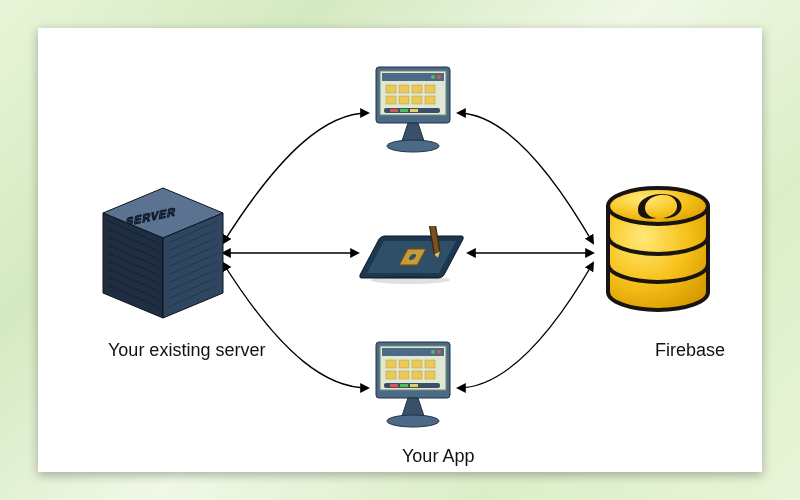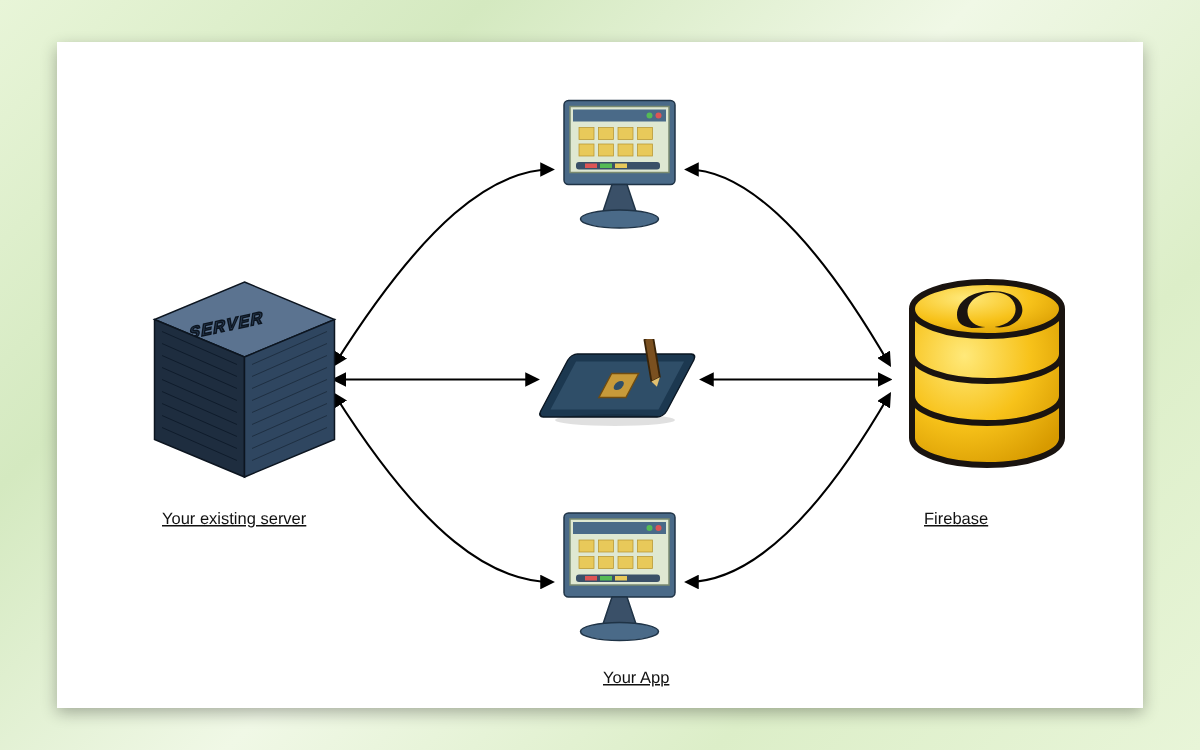--- a/index.html
+++ b/index.html
@@ -7,21 +7,21 @@
     background:linear-gradient(135deg,#e8f5d8 0%,#d4e9c0 25%,#f0f8e6 50%,#dceec8 75%,#e8f5d8 100%);
     display:flex;align-items:center;justify-content:center;
   }
   .frame{
     width:724px;height:444px;background:#ffffff;
     box-shadow:0 3px 10px rgba(0,0,0,0.3);
     position:relative;
   }
   .frame svg{position:absolute;top:0;left:0;}
   .caption{
-    position:absolute;font-size:11px;color:#111;text-align:left;white-space:nowrap;text-decoration:underline;
+    position:absolute;font-size:18px;color:#111;text-align:left;white-space:nowrap;
   }
 </style>
 </head>
 <body>
 
 <div class="frame">
 
   <svg width="724" height="444">
     <defs>
       <marker id="ah" viewBox="0 0 10 10" refX="8" refY="5" markerWidth="7" markerHeight="7" orient="auto-start-reverse">
@@ -160,15 +160,15 @@
       <path d="M15 86 a50 18 0 0 0 100 0" fill="none"></path>
 
       <ellipse cx="65" cy="28" rx="50" ry="18" fill="url(#yg)"></ellipse>
     </g>
 
     <path d="M45 32 C45 14, 78 12, 86 22 C94 32, 82 42, 70 40 C84 38, 88 27, 80 20 C72 13, 52 18, 52 30 C52 36, 58 40, 64 40 C54 42, 45 40, 45 32 Z" fill="#1a1410"></path>
   </svg>
 
   <div class="caption" style="left:70px;top:312px">Your existing server</div>
   <div class="caption" style="left:364px;top:418px">Your App</div>
-  <div class="caption" style="left:578px;top:312px">Firebase</div>
+  <div class="caption" style="left:617px;top:312px">Firebase</div>
 
 </div>
 
 </body></html>

